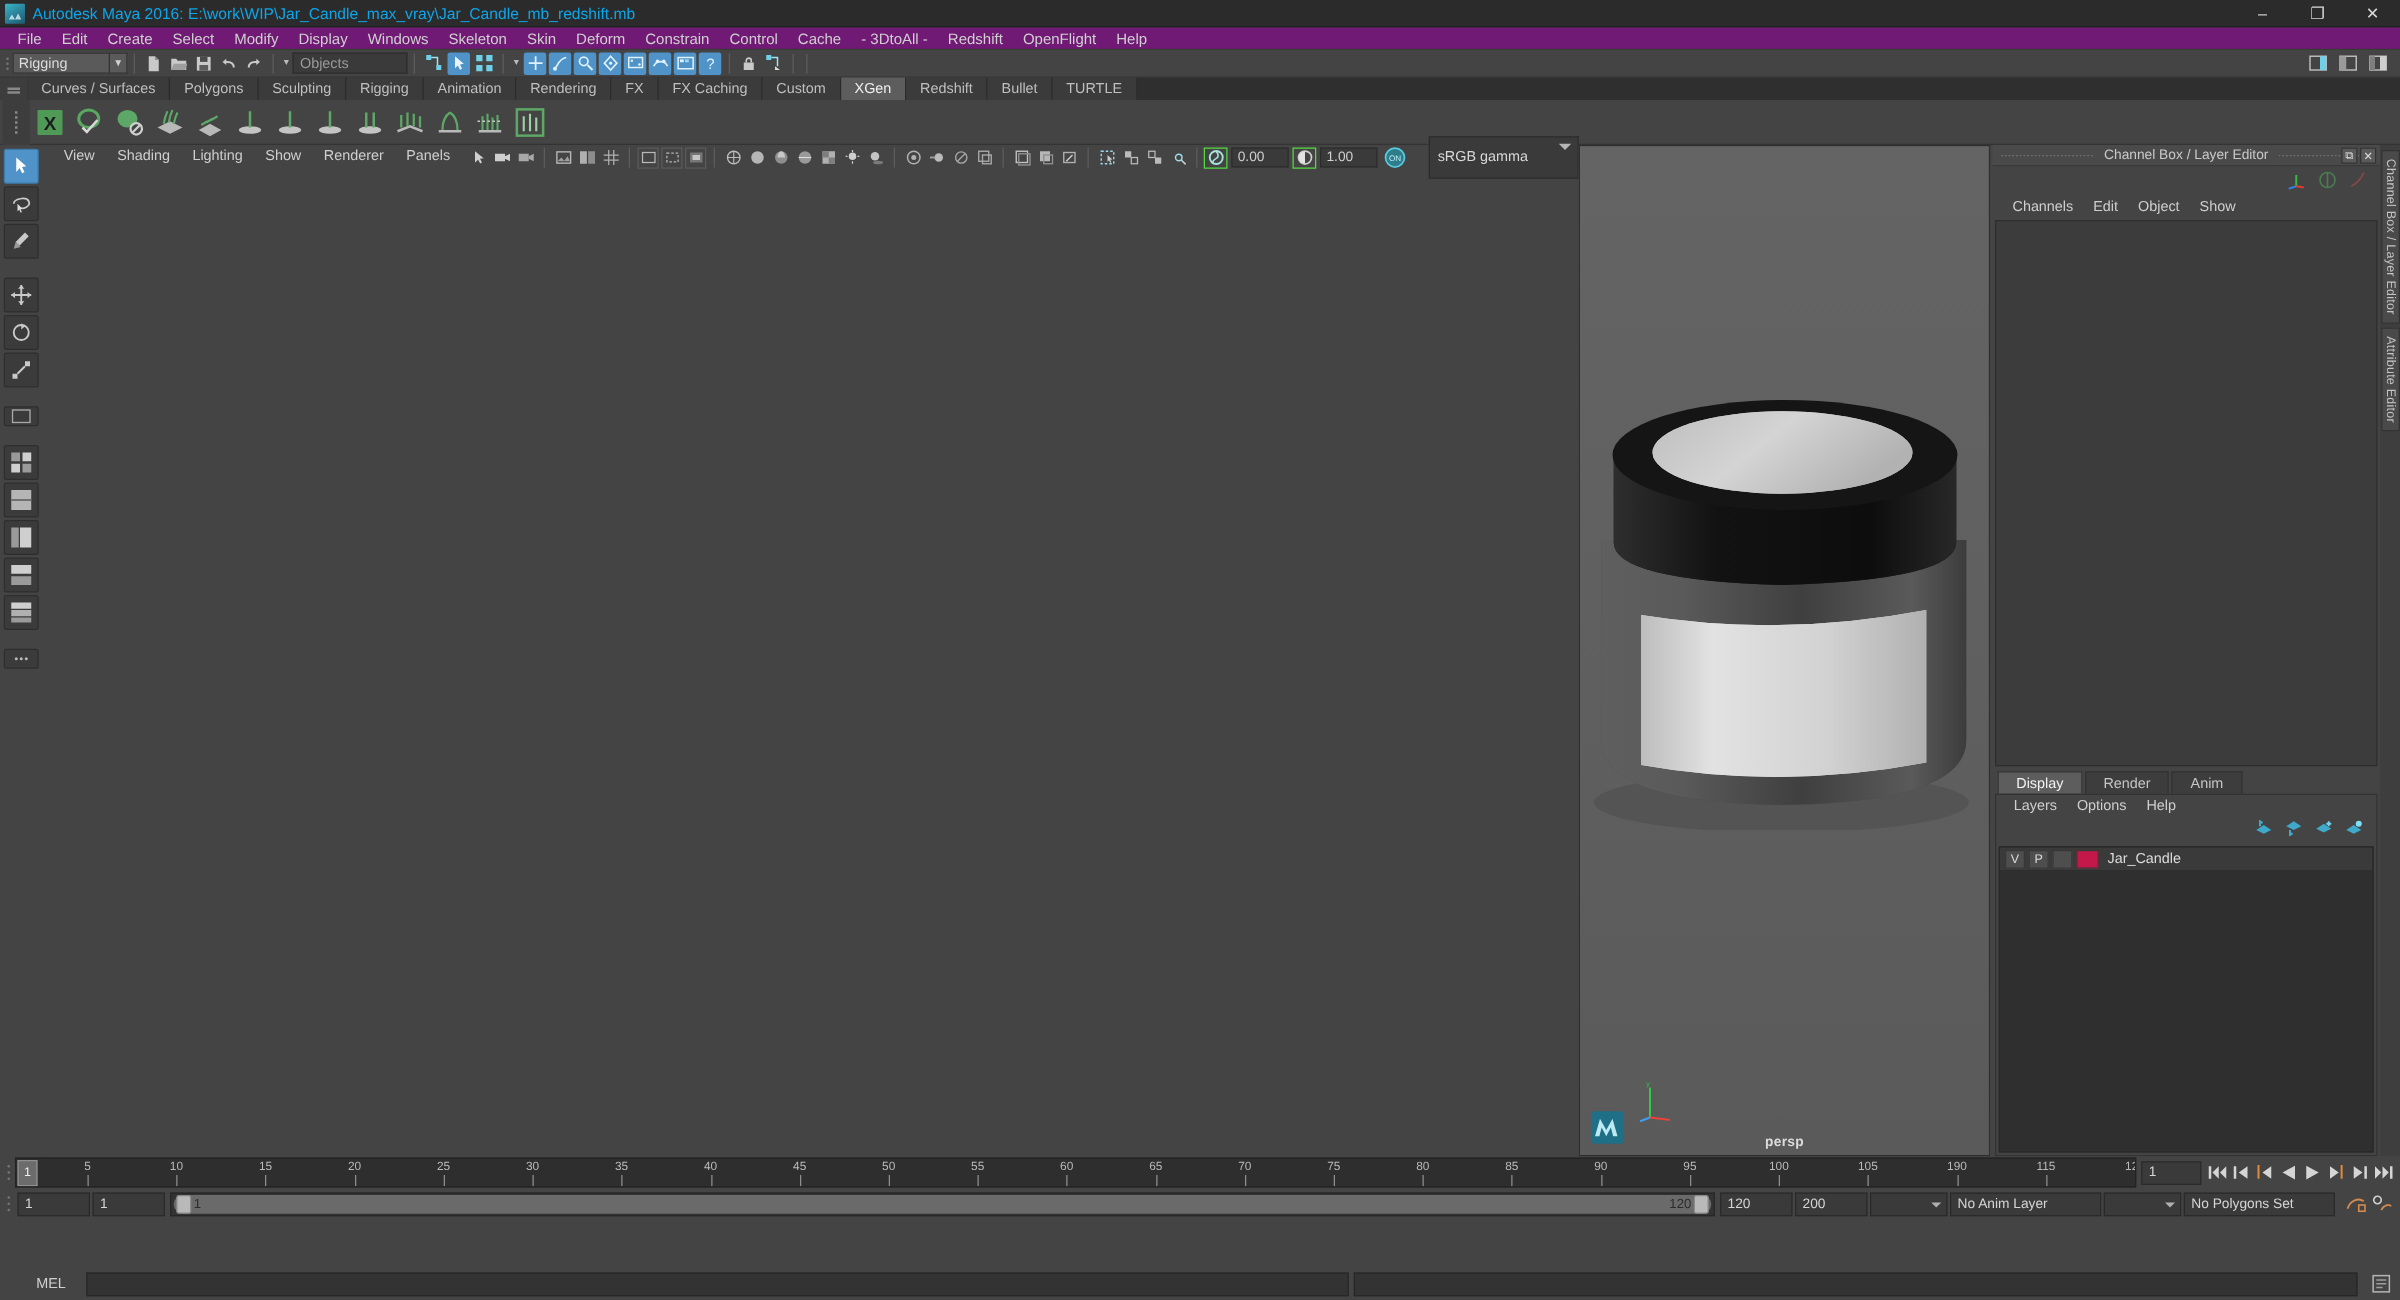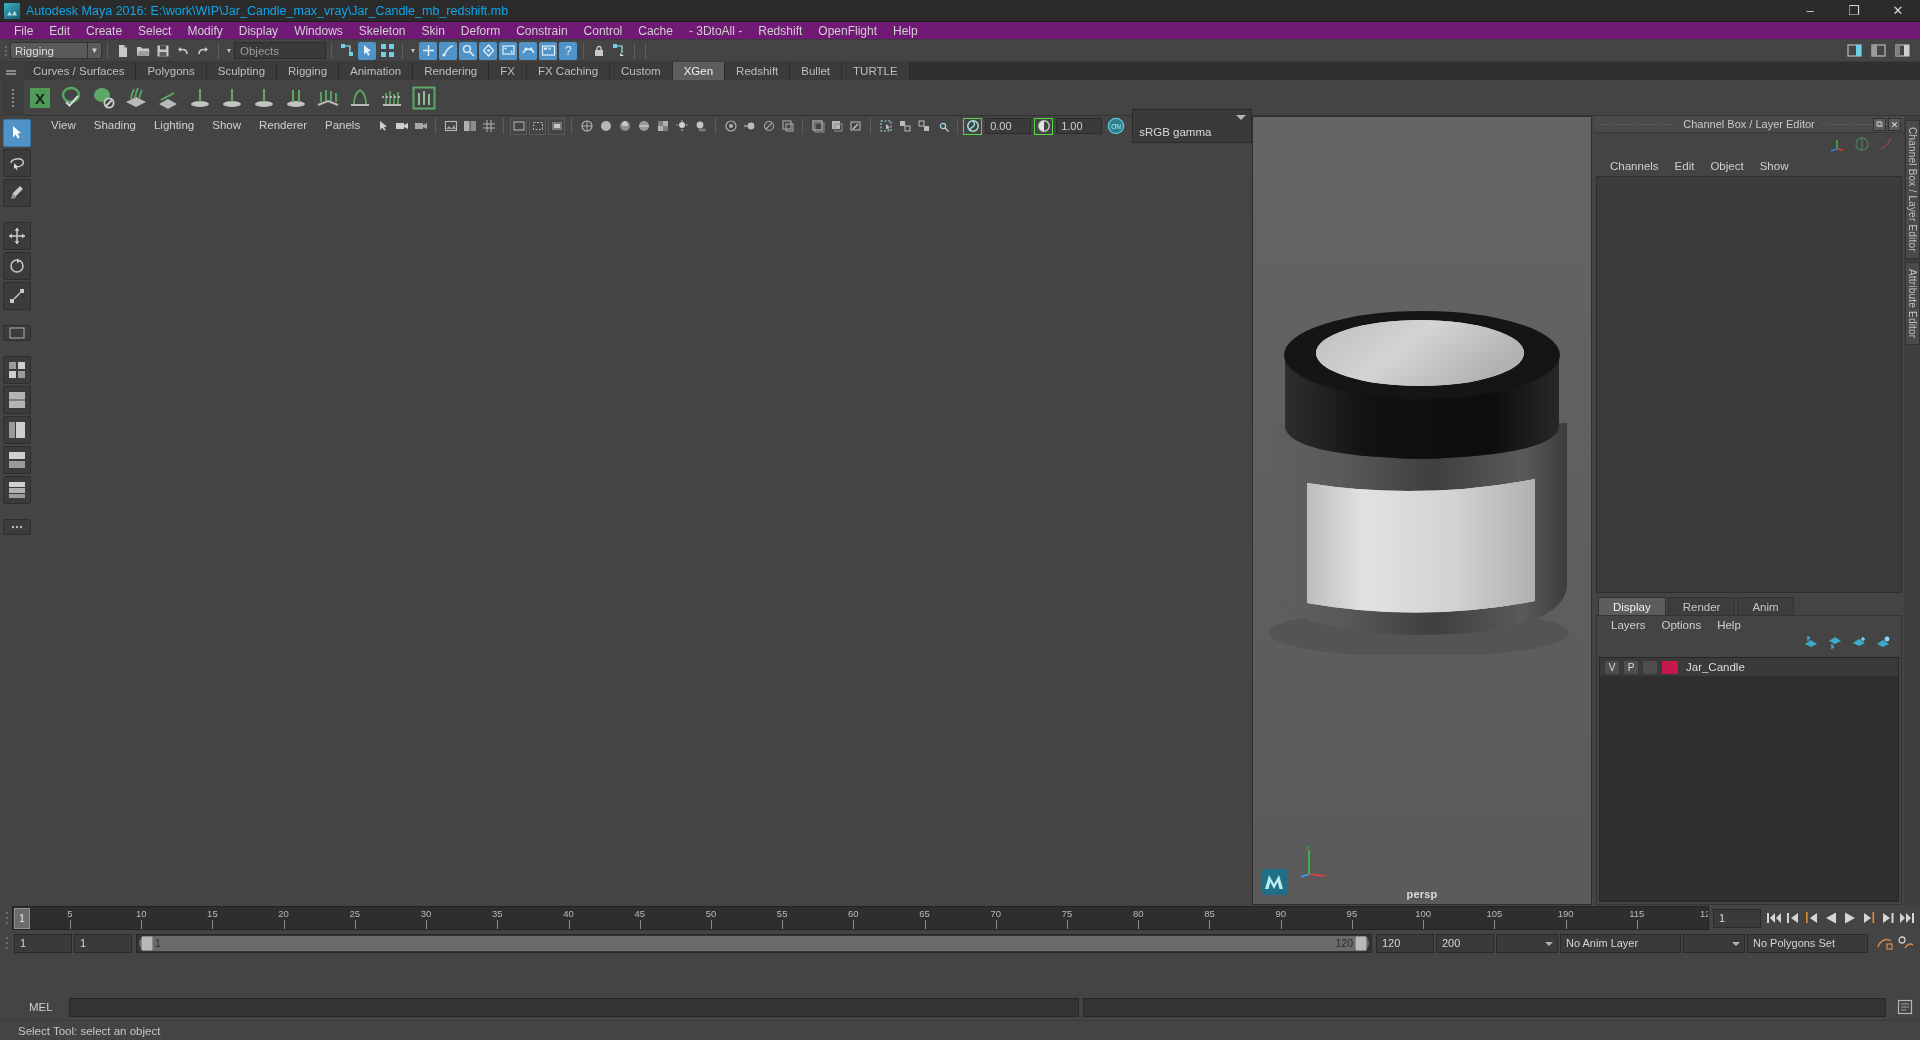--- a/index.html
+++ b/index.html
@@ -78,22 +78,22 @@
   
   .vpcol{ flex:1 1 auto; display:flex; flex-direction:row; min-width:0; background:#444; padding:0 2px 0 0;}
   .vp-menubar{ height:18px; flex:0 0 18px; background:#444; display:flex;align-items:center; padding-left:8px;}
   .vp-menu{ padding:0 9px; font-size:11.5px; color:#cfcfcf;}
   .vp-toolbar{ height:20px; flex:0 0 20px; background:#444; display:flex;align-items:center; padding-left:4px;}
   .vb{ width:17px;height:17px;display:flex;align-items:center;justify-content:center;flex:0 0 17px;margin:0 1px;}
   .vb.boxed{ border:1px solid #5a5a5a; }
   .numfield{ width:46px;height:16px;background:#3a3a3a;border:1px solid #2c2c2c;color:#d0d0d0;
     font-size:11px; display:flex;align-items:center;padding:0 4px; margin:0 3px;}
   .gbox{ border:1.5px solid #55d840; padding:0; width:19px;height:17px; display:flex;align-items:center;justify-content:center; flex:0 0 19px;}
-  .gammasel{ width:120px;height:17px;background:#3a3a3a;border:1px solid #2c2c2c; display:flex;align-items:flex-start;
-    padding:16px 6px; font-size:11.5px;color:#d8d8d8; margin-left:5px; position:relative;}
+  .gammasel{ width:120px;height:17px;background:#3a3a3a;border:1px solid #2c2c2c; display:flex;align-items:center;
+    padding:16px 6px; font-size:11.5px;color:#d8d8d8; margin-left:16px; position:relative;}
   .gammasel .ar{ position:absolute; right:5px; top:5px; border-left:5px solid transparent;border-right:5px solid transparent;border-top:5px solid #b5b5b5;}
 
   
   .viewport{ flex:1 1 auto; position:relative; overflow:hidden;
     background:#5c5c5c; border:1px solid #2e2e2e; min-height:0;}
   .vp-sky{ position:absolute; inset:0;
     background:linear-gradient(180deg,#646464 0%,#606060 45%,#5a5a5a 100%); }
   .grid-wrap{ position:absolute; left:0; right:0; bottom:0; height:64%; overflow:hidden; }
   .jar{ position:absolute; left:50%; top:46%; transform:translate(-50%,-50%); width:310px; height:352px;}
   .axis-gnomon{ position:absolute; left:46px; bottom:26px; width:30px;height:34px;}
@@ -1099,17 +1099,14 @@
     <div class="cmd-in"></div>
     <div class="cmd-out"></div>
     <div class="pbb" style="margin-right:6px;">
       <svg width="16" height="16" viewBox="0 0 16 16">
           <rect x="1.5" y="1.5" width="13" height="13" fill="none" stroke="#b5b5b5" stroke-width="1.2"></rect>
           <path d="M4 5h8M4 8h8M4 11h5" stroke="#9d9d9d" stroke-width="1.1"></path>
         </svg>
       </div>
   </div>
 
-  <div class="helpline">
-    <span>Select Tool: select an object</span>
-  </div>
 
 </div>
 
 </body></html>

